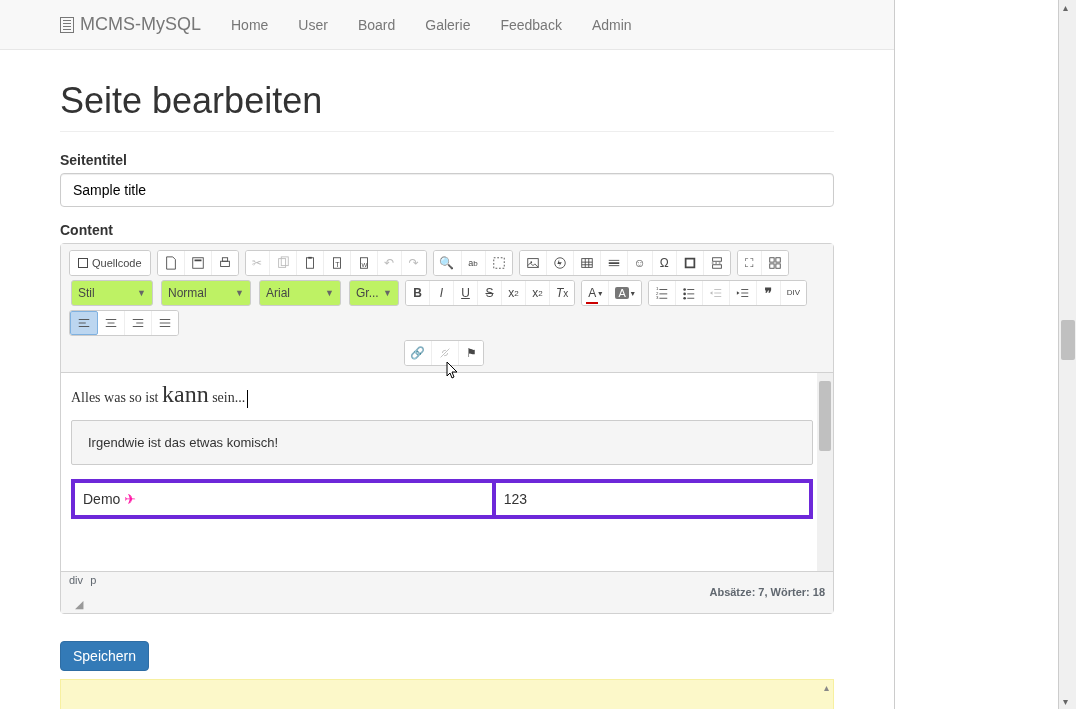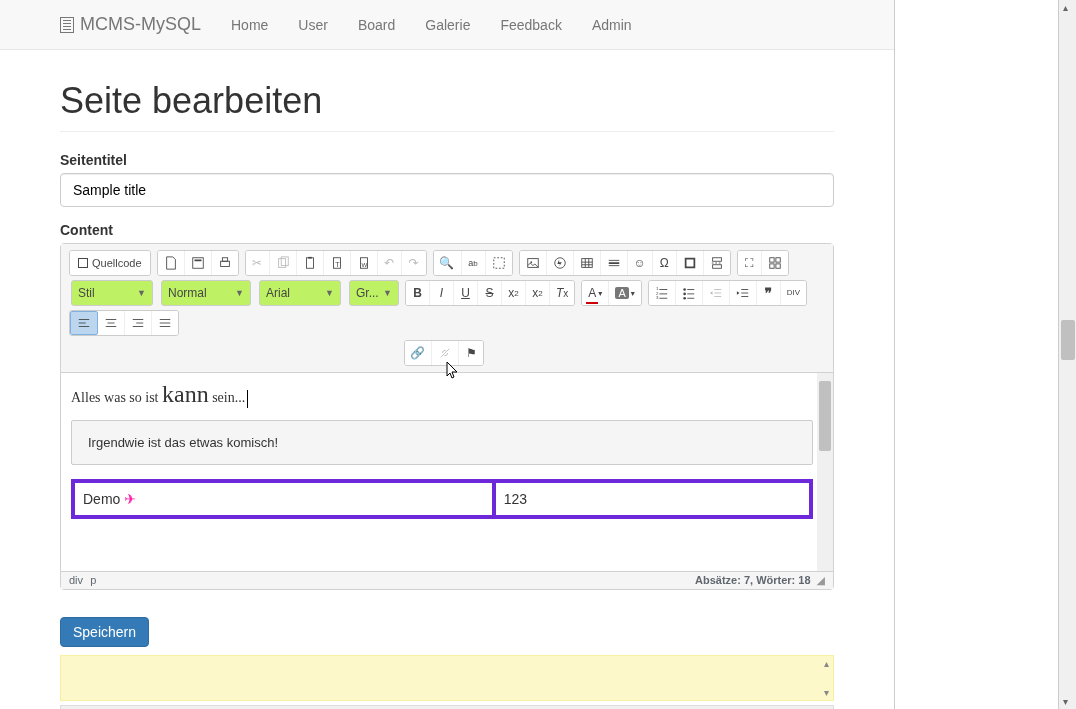--- a/index.html
+++ b/index.html
@@ -56,21 +56,21 @@
 .editor-body .line1 { font-family: Georgia, serif; font-size: 14px; margin-bottom: 9px; }
 .editor-body .line1 .big { font-size: 24px; }
 .editor-body .cursor { display: inline-block; width: 1px; height: 18px; background: #000; vertical-align: middle; margin-left: 2px; }
 .marker { background: #fdf6b3; padding: 1px 2px; display: inline-block; margin-top: 6px; }
 .marker .cam { display: inline-block; }
 .quote-box { border: 1px solid #ccc; background: #f5f5f5; padding: 14px 16px; margin-top: 12px; border-radius: 2px; font-size: 13px; }
 .ed-table { width: 100%; border-collapse: collapse; margin-top: 14px; }
 .ed-table td { border: 4px solid #6d28d9; padding: 8px; vertical-align: middle; }
 .plane { color: #ff1aa7; font-size: 14px; }
 
-.cke-bottom { border-top: 1px solid #d1d1d1; background: #f5f5f5; display: flex; padding: 2px 8px; font-size: 11px; color: #60676f; }
+.cke-bottom { border-top: 1px solid #d1d1d1; background: #f5f5f5; display: flex; padding: 2px 8px; font-size: 11px; color: #60676f; flex-direction: column; }
 .cke-path a { color: #60676f; text-decoration: none; margin-right: 4px; }
 .cke-wc { margin-left: auto; font-weight: 700; }
 .resizer { margin-left: 6px; color: #999; cursor: nwse-resize; }
 
 .btn-primary { background: #337ab7; border: 1px solid #2e6da4; color: #fff; padding: 6px 12px; border-radius: 4px; font-size: 14px; cursor: pointer; margin-top: 12px; }
 
 .yellow-strip { background: #fcf8c9; height: 46px; margin-top: 8px; border: 1px solid #f7f0a0; position: relative; }
 .yellow-strip .tiny-arrow { position: absolute; right: 4px; color: #888; font-size: 10px; }
 .yellow-strip .tiny-arrow.up { top: 2px; }
 .yellow-strip .tiny-arrow.down { bottom: 2px; }

